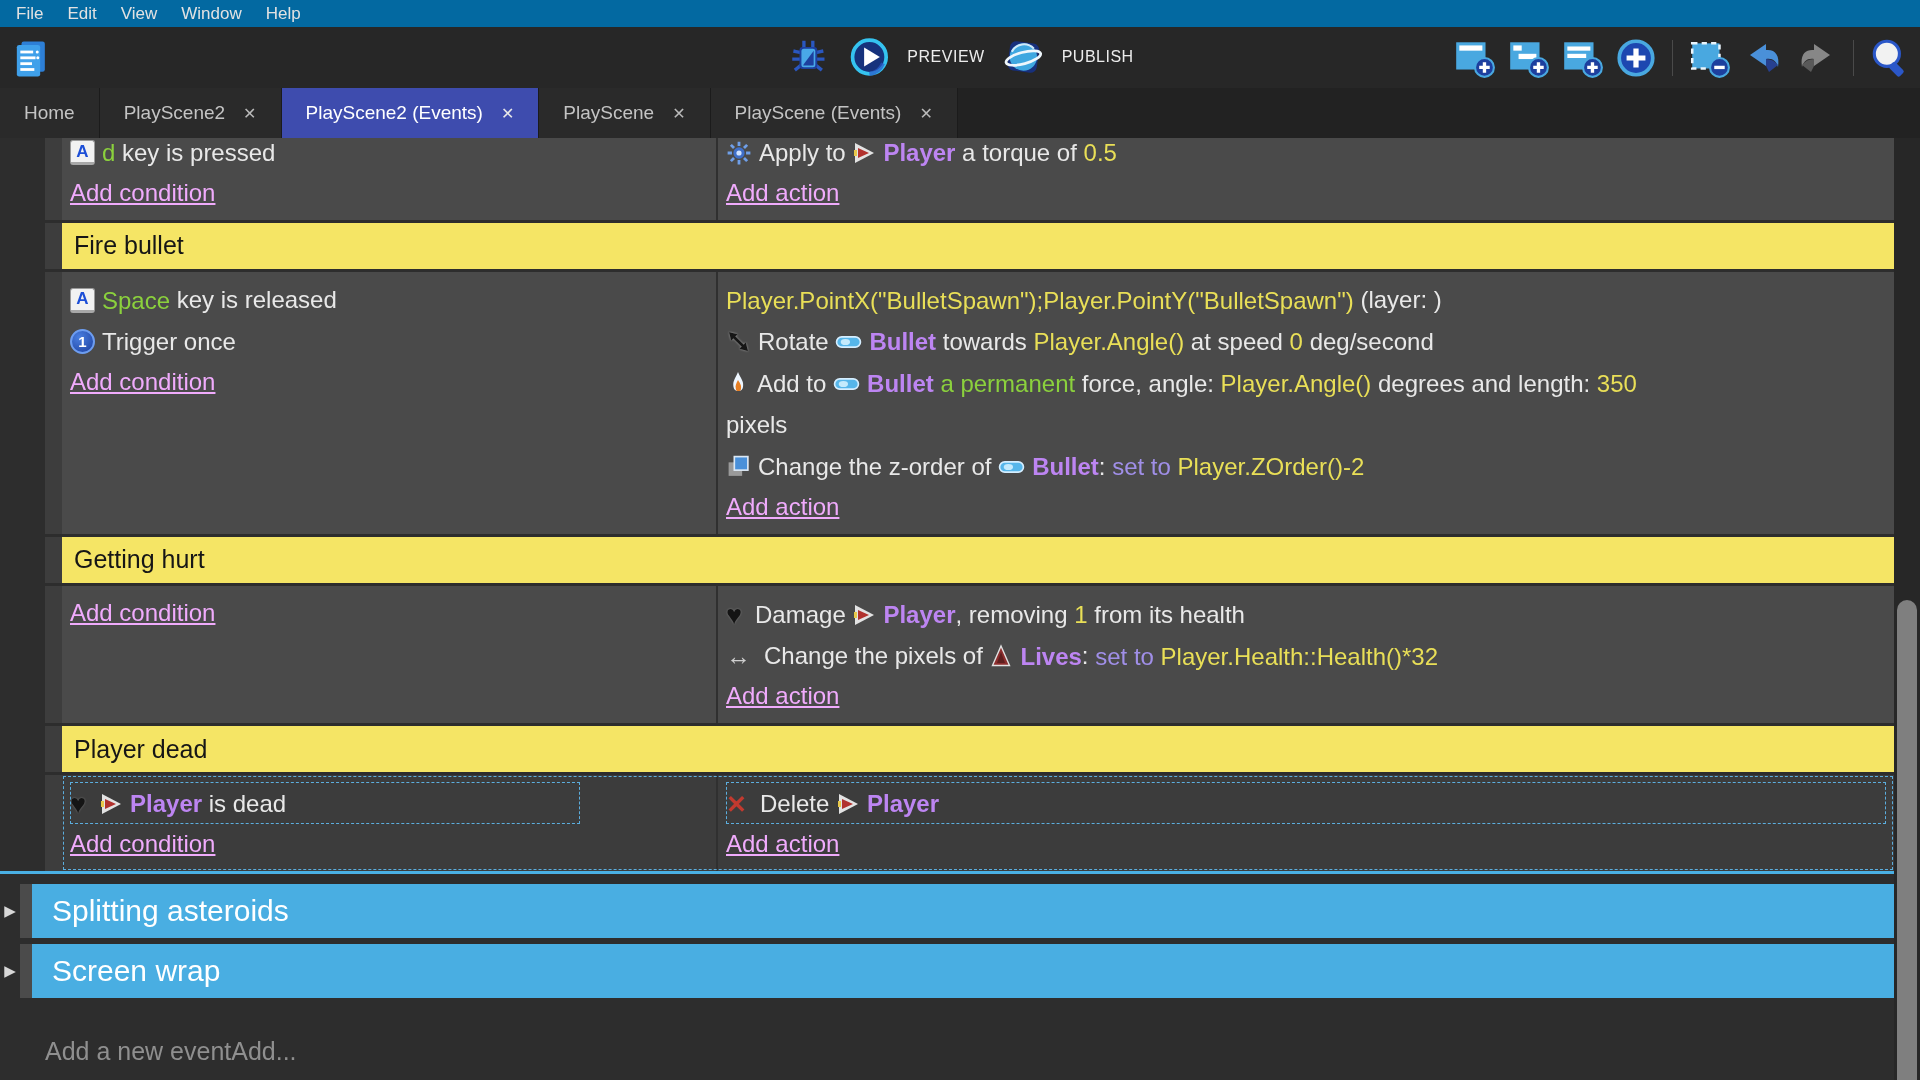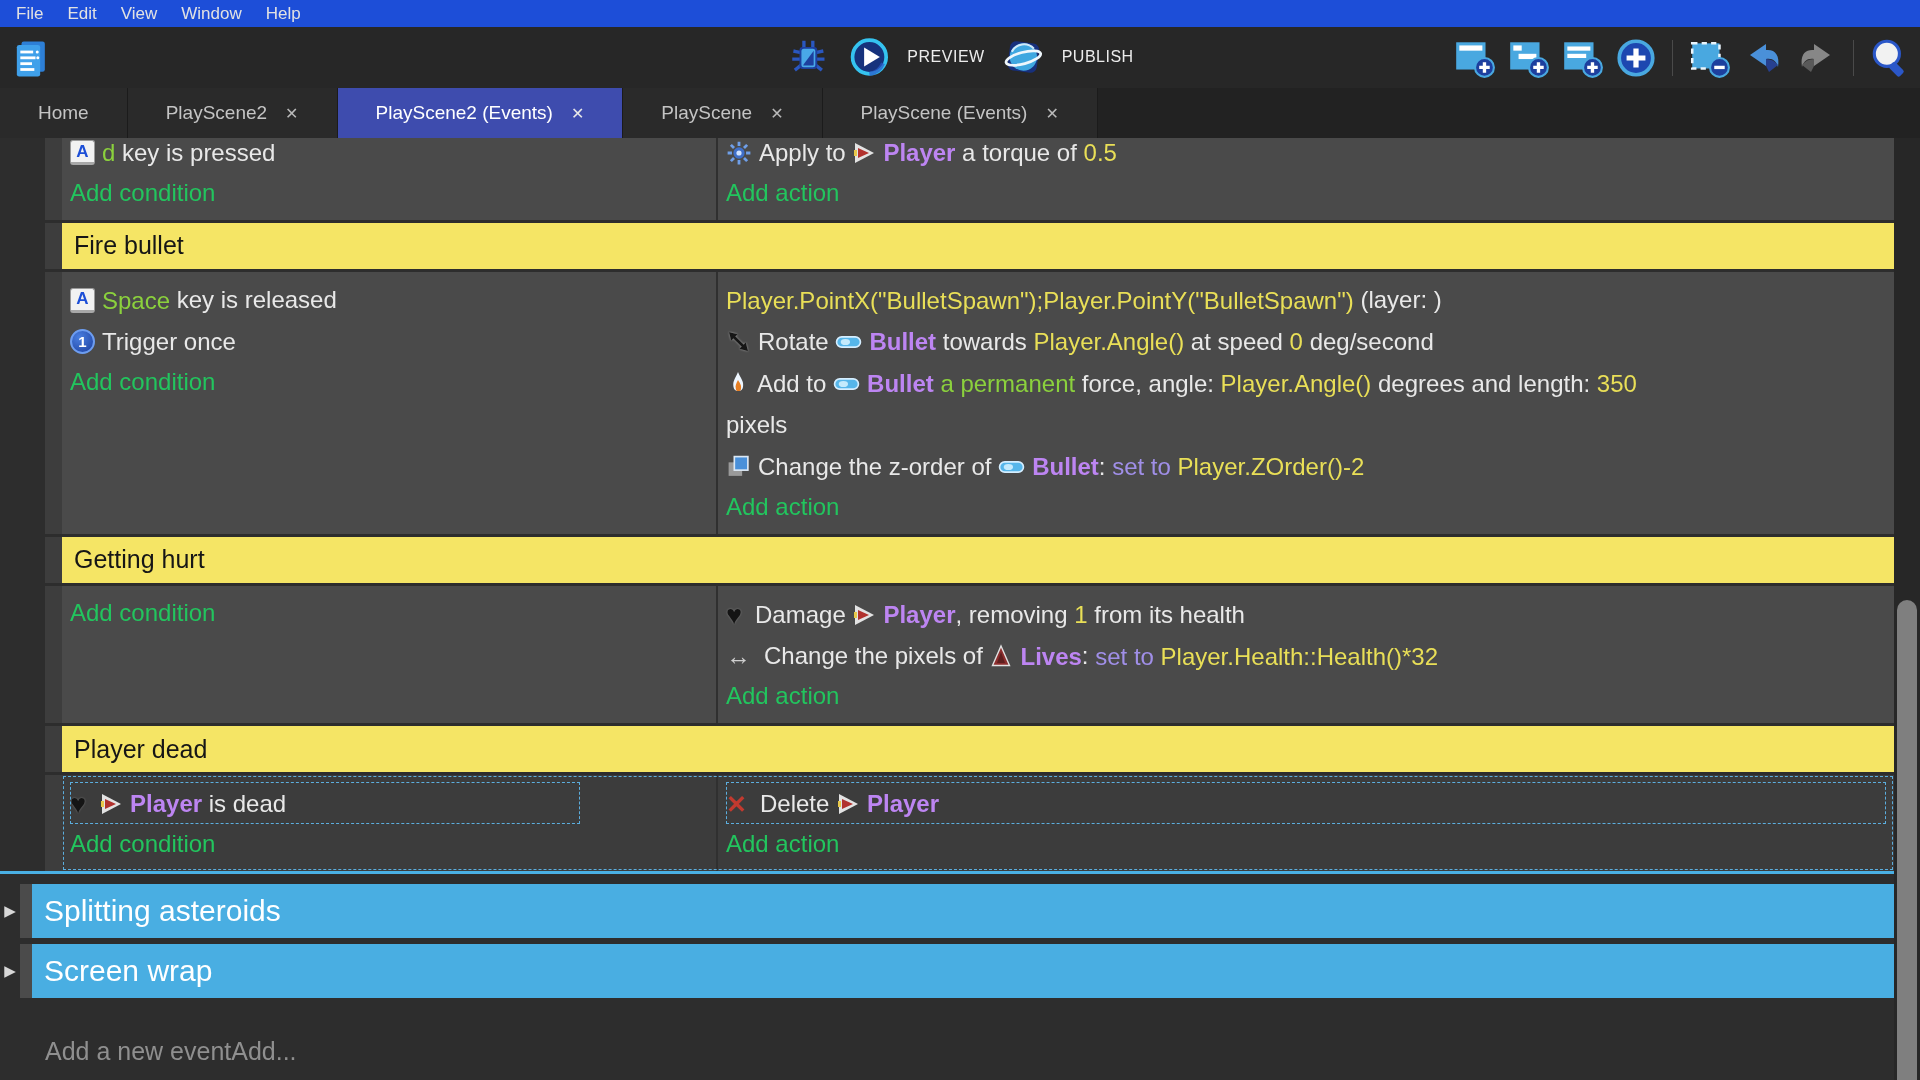--- a/index.html
+++ b/index.html
@@ -1,53 +1,53 @@
 <!DOCTYPE html>
 <html style="--accent: #4ab0e4; --tab-active-bg: #3e4cae; --comment-bg: #f5e565; --group-bg: #49aee2; --object-color: #bd85f2; --expression-color: #e9df57; --key-color: #8bd13d; --set-to-color: #a08fe8;"><head>
 <meta charset="utf-8">
 <style>
   * { margin:0; padding:0; box-sizing:border-box; }
   html,body { width:1920px; height:1080px; overflow:hidden; }
   body { background:#2d2d2d; font-family:"Liberation Sans", sans-serif; position:relative; }
 
   
-  .menubar { height:27px; background:#1d4ed8; display:flex; align-items:center; padding-left:4px; }
+  .menubar { height:27px; background:#0369a1; display:flex; align-items:center; padding-left:4px; }
   .menu-item { color:#e2e2e2; font-size:17px; padding:0 12px; cursor:default; }
   .toolbar { height:61px; background:#272727; position:relative; display:flex; align-items:center; }
   .tb-left { position:absolute; left:10px; top:10px; display:flex; align-items:center; }
   .tb-center { position:absolute; left:50%; transform:translateX(-50%); display:flex; align-items:flex-start; gap:18px; }
   .tb-right { position:absolute; right:8px; top:50%; transform:translateY(-50%); display:flex; align-items:center; gap:10px; }
   .tb-btn { display:inline-flex; align-items:center; justify-content:center; width:44px; height:44px; }
   .tb-btn svg { display:block; }
   .tb-btn.disabled { opacity:.95; }
   .tb-sep { width:1px; height:36px; background:#4a4a4a; margin:0 4px; }
   .tb-textbtn { display:flex; align-items:center; gap:10px; color:#ececec; font-size:16px; letter-spacing:.5px; }
 
   
   .tabbar { height:50px; background:#222222; display:flex; align-items:stretch; }
-  .tab { display:flex; align-items:center; padding:0 38px; background:#2a2a2a; border-right:1px solid #1b1b1b; color:#c4c4c4; font-size:19px; gap:18px; }
+  .tab { display:flex; align-items:center; padding:0 24px; background:#2a2a2a; border-right:1px solid #1b1b1b; color:#c4c4c4; font-size:19px; gap:18px; }
   .tab.active { background:var(--tab-active-bg); color:#ffffff; }
   .tab-close { font-size:16px; color:#b9b9b9; }
   .tab.active .tab-close { color:#e8e8e8; }
 
   
   .sheet { position:absolute; top:138px; left:0; right:26px; bottom:0; overflow:hidden; }
   .sheet-row { display:flex; align-items:stretch; margin-bottom:3px; }
   .indent { width:45px; flex:0 0 45px; }
   .handle { width:17px; flex:0 0 17px; background:#3d3d3d; }
 
   .comment-bar { flex:1; background:var(--comment-bg); color:#161616; font-size:25px; display:flex; align-items:center; padding-left:12px; height:46px; }
 
   .event-row { flex:1; display:flex; background:#4a4a4a; }
   .cell { padding:7px 8px; }
   .cell.conditions { width:656px; flex:0 0 656px; border-right:2px solid #303030; }
   .cell.actions { flex:1; }
   .line { min-height:40px; line-height:40px; font-size:24px; color:#e8e8e8; }
   .line > span { vertical-align:middle; white-space:pre-wrap; }
-  .add-btn { min-height:40px; line-height:40px; font-size:24px; color:#22c55e; }
+  .add-btn { min-height:40px; line-height:40px; font-size:24px; color:#f0abfc;text-decoration:underline; }
 
   .sg-p { color:#e8e8e8;margin-top:28px; }
   .sg-o { color:var(--object-color); font-weight:bold; }
   .sg-e { color:var(--expression-color); }
   .sg-k { color:var(--key-color); }
   .sg-s { color:var(--set-to-color); }
 
   
   .sheet-row.clip .event-row { overflow:hidden; }
   .sheet-row.clip .cell { padding-top:0; }
@@ -56,21 +56,21 @@
   
   .sheet-row.sel { border-bottom:3px solid var(--accent); margin-bottom:10px; }
   .sheet-row.sel .event-row { background:#3c3c3c; outline:1px dashed #5caede; outline-offset:-2px; }
   .sel-box { outline:1px dashed #5caede; outline-offset:-1px; }
   .cell.conditions .sel-box { width:510px; }
 
   
   .sheet-row.group { margin-bottom:6px; }
   .g-arrow { width:20px; flex:0 0 20px; display:flex; align-items:center; justify-content:center; color:#d8d8d8; font-size:15px; }
   .g-handle { width:12px; flex:0 0 12px; background:#4b4b4b; }
-  .group-bar { flex:1; background:var(--group-bg); color:#ffffff; font-size:30px; display:flex; align-items:center; padding-left:12px; height:54px; }
+  .group-bar { flex:1; background:var(--group-bg); color:#ffffff; font-size:30px; display:flex; align-items:center; padding-left:20px; height:54px; }
 
   .footer { position:absolute; left:45px; right:46px; bottom:14px; display:flex; justify-content:flex-start; color:#8f8f8f; font-size:25px; }
 
   
   .vscroll { position:absolute; top:138px; right:0; width:26px; bottom:0; background:#272727; }
   .vscroll-thumb { position:absolute; left:3px; width:20px; top:462px; bottom:0; background:#7f7f7f; border-radius:10px 10px 0 0; }
 
   
   .ic { display:inline-flex; align-items:center; justify-content:center; vertical-align:middle; margin-right:7px; }
   .ic svg { display:block; }

